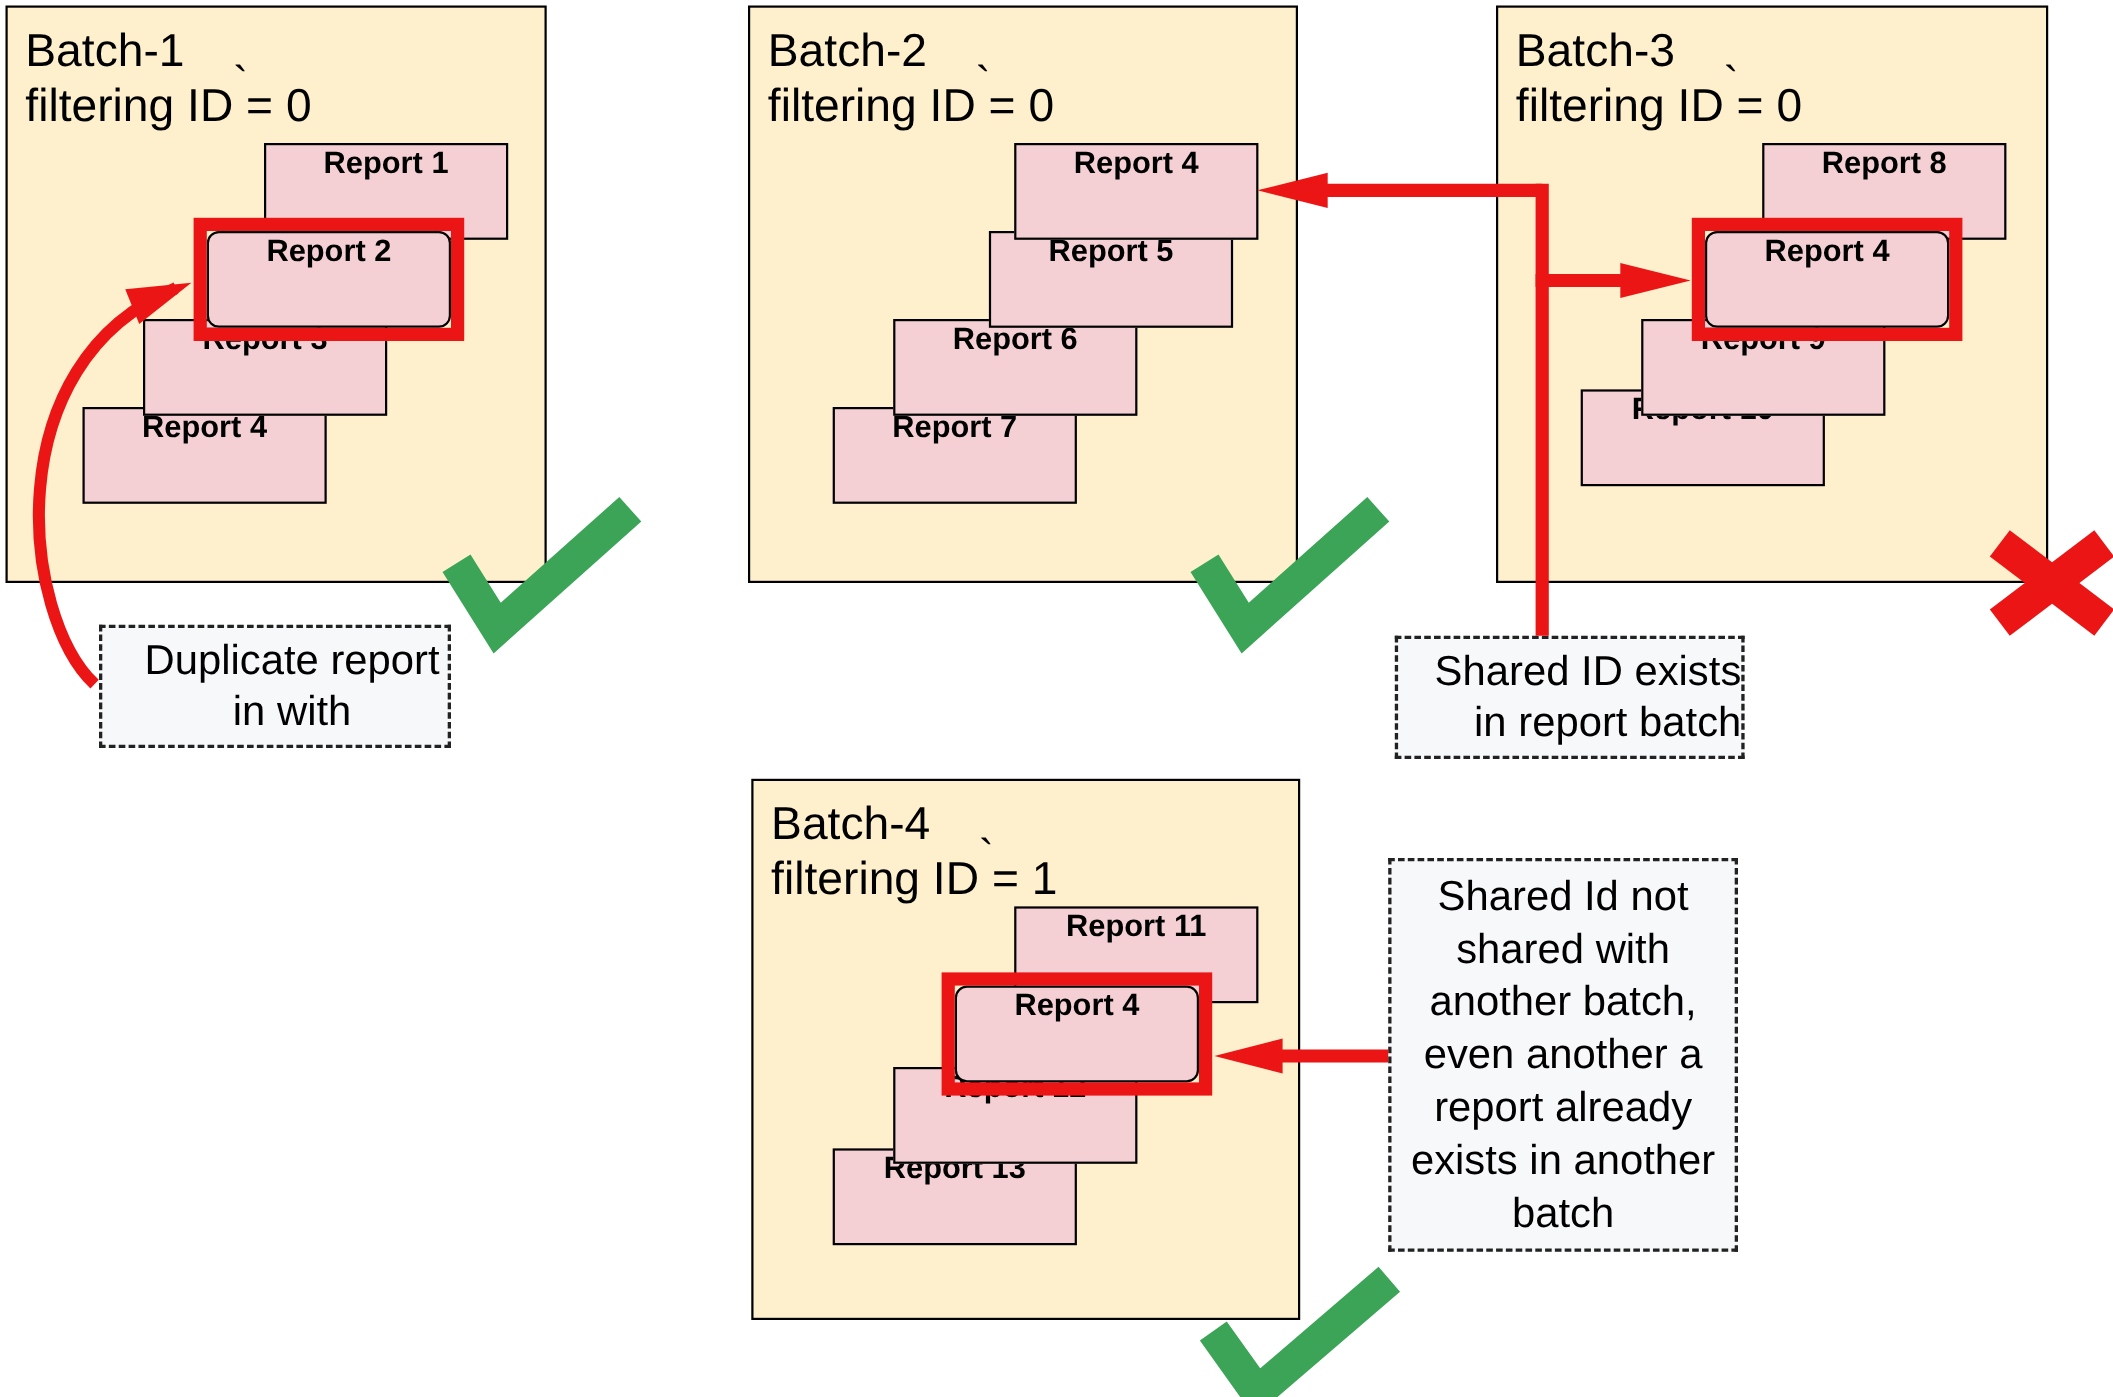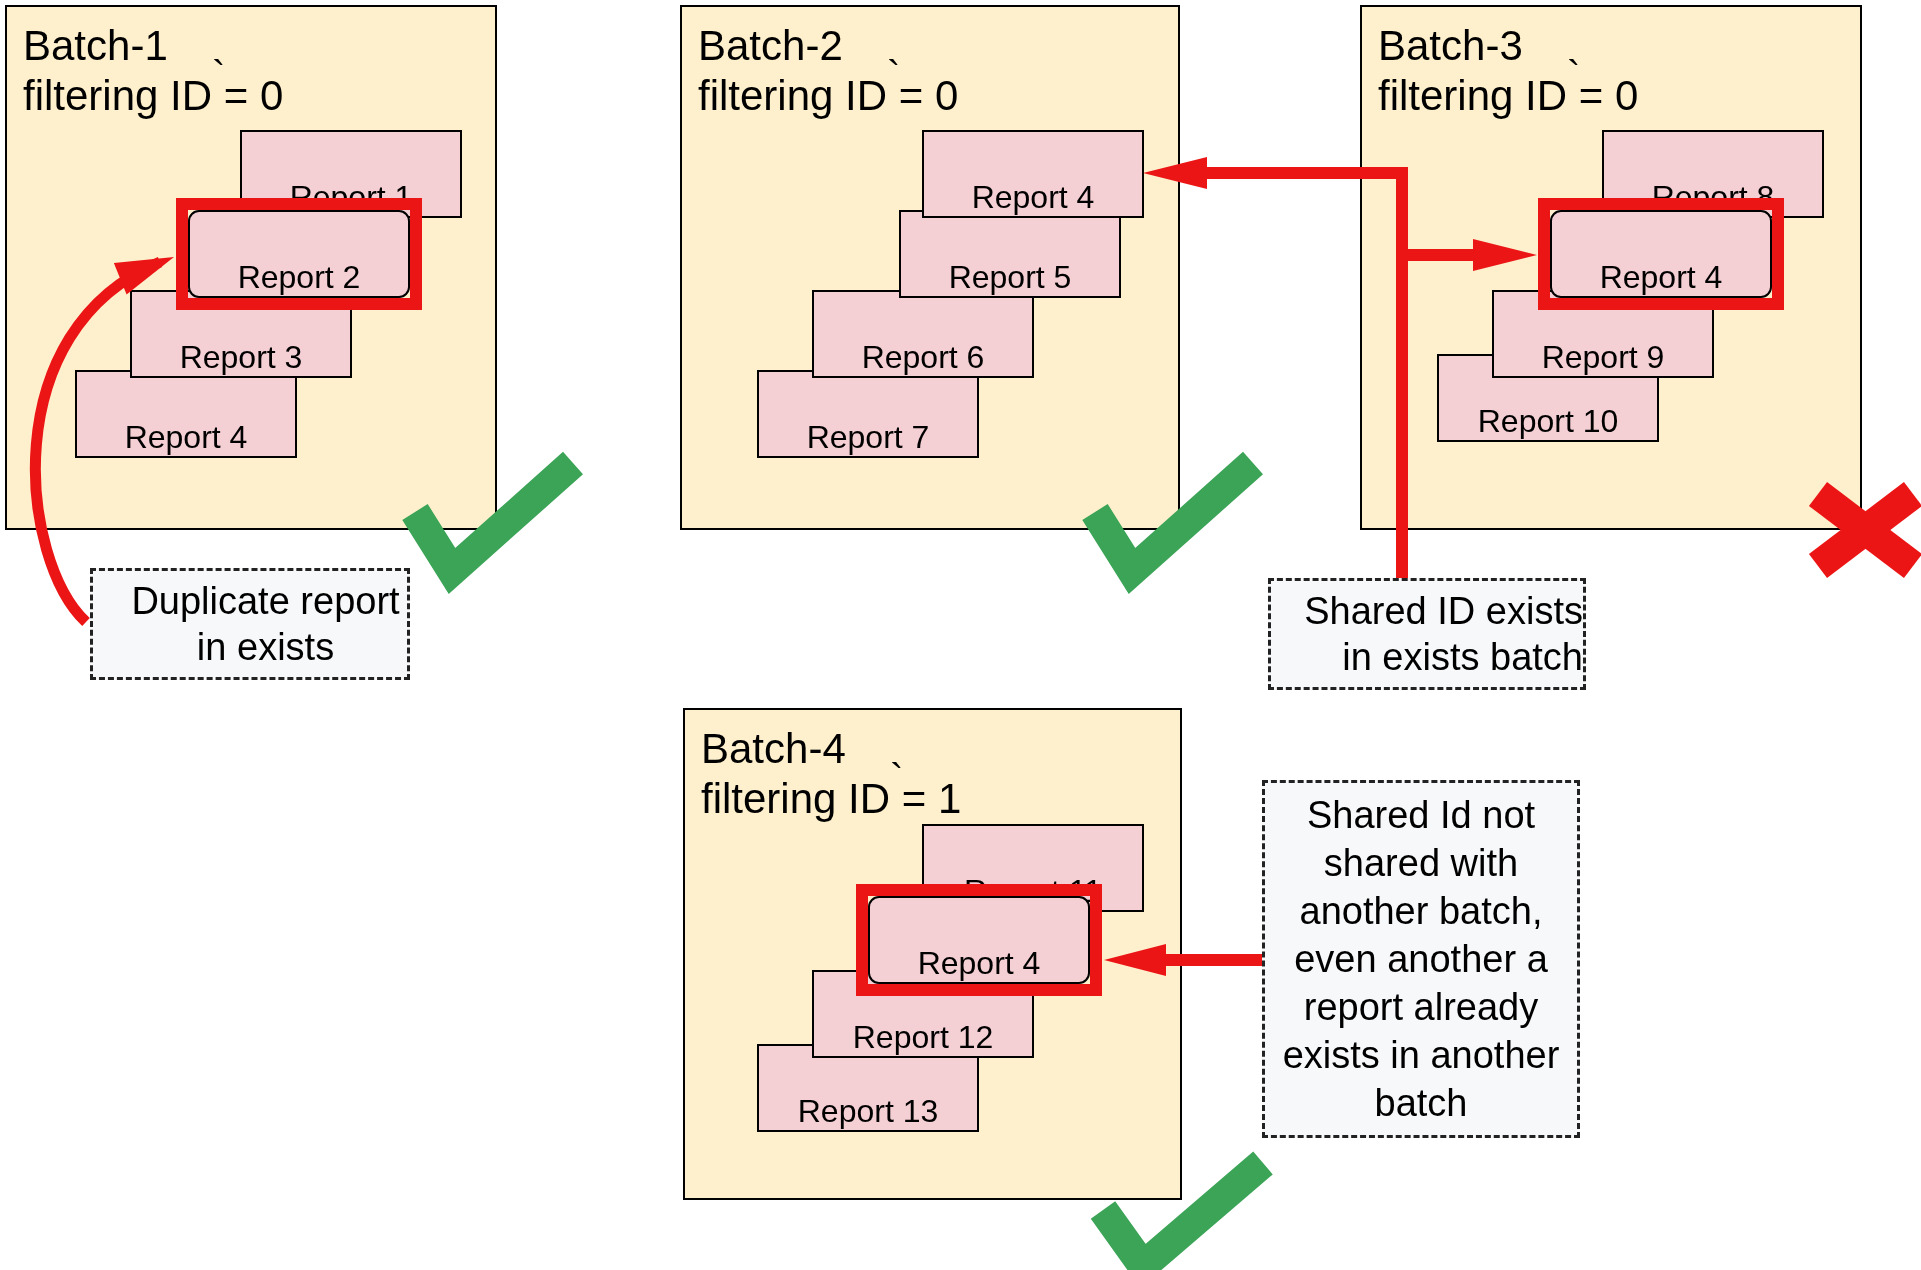--- a/index.html
+++ b/index.html
@@ -36,24 +36,25 @@
     color: #000000;
   }
   .report {
     position: absolute;
     width: 222px;
     height: 88px;
     background: #F4CFD3;
     border: 2px solid #000000;
     box-sizing: border-box;
     display: flex;
-    align-items: flex-end;
+    align-items: flex-start;
     justify-content: center;
-    font-size: 32px;
+    font-size: 28px;
     white-space: nowrap;
+    font-weight: bold;
   }
   .highlight-frame {
     position: absolute;
     width: 246px;
     height: 112px;
     border: 12px solid #EC1515;
     box-sizing: border-box;
     background: transparent;
   }
   .annotation {
@@ -161,26 +162,26 @@
   <div class="highlight-frame z41" style="left:856px; top:884px;"></div>
   <div class="report z12" style="left:812px; top:970px;">
       <span>Report 12</span>
     </div>
   <div class="report z11" style="left:757px; top:1044px;">
       <span>Report 13</span>
     </div>
 
   <div class="annotation ann-2line ann-z" style="left:90px; top:568px; width:320px; height:112px;">
     <span class="line">Duplicate report</span>
-    <span class="line">in exists</span>
+    <span class="line">in with</span>
   </div>
 
   <div class="annotation ann-2line ann-z" style="left:1268px; top:578px; width:318px; height:112px;text-align:right;">
     <span class="line">Shared ID exists</span>
-    <span class="line">in exists batch</span>
+    <span class="line">in report batch</span>
   </div>
 
   <div class="annotation ann-7line ann-z" style="left:1262px; top:780px; width:318px; height:358px;">
     <span class="line">Shared Id not</span>
     <span class="line">shared with</span>
     <span class="line">another batch,</span>
     <span class="line">even another a</span>
     <span class="line">report already</span>
     <span class="line">exists in another</span>
     <span class="line">batch</span>

